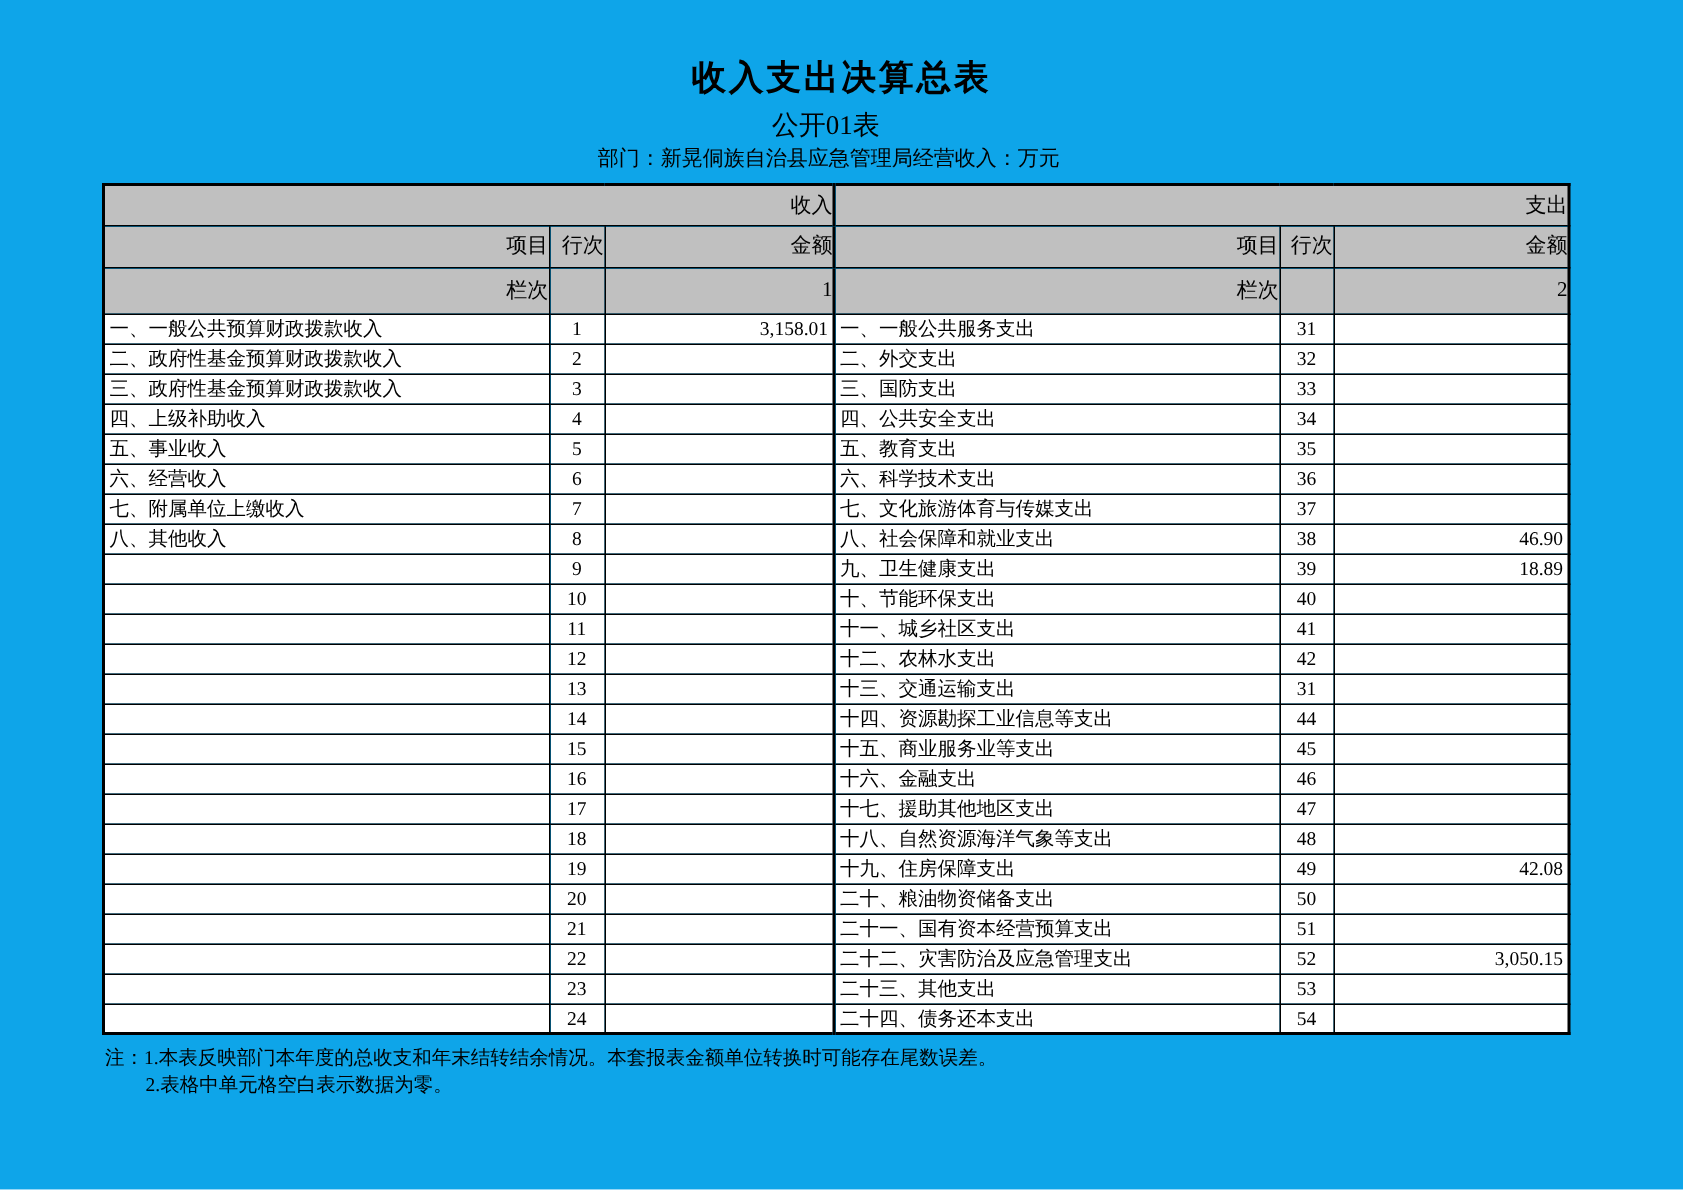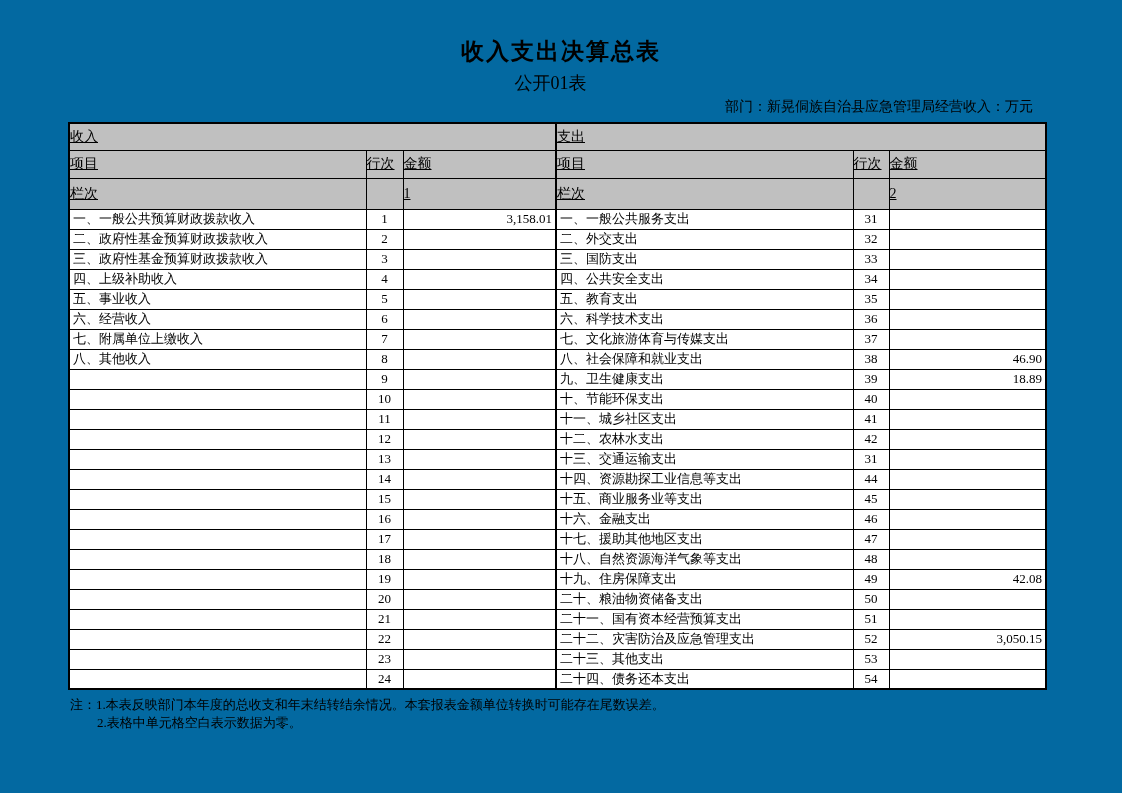--- a/index.html
+++ b/index.html
@@ -5,21 +5,21 @@
   * { margin:0; padding:0; box-sizing:border-box; }
   html,body { background:#ffffff; }
   body {
     font-family: "Liberation Serif", "DejaVu Serif", serif;
     color:#000;
   }
   .page {
     position:relative;
     width:1122px;
     height:793px;
-    background:#0369a1;
+    background:#0ea5e9;
     overflow:hidden;
   }
   .title {
     padding-top:36px;
     text-align:center;
     font-size:23px;
     font-weight:bold;
     letter-spacing:2px;
   }
   .meta-right {
@@ -27,21 +27,21 @@
     margin:8px 0 0 68px;
     text-align:center;
     padding-right:12px;
     font-size:18px;
     line-height:17px;
   }
   .meta-row {
     width:977px;
     margin:6px 0 6px 68px;
     display:flex;
-    justify-content:flex-end;
+    justify-content:center;
     font-size:14px;
     line-height:18px;
   }
   .meta-row .dept { padding-left:4px; }
   .meta-row .unit { padding-right:12px; }
   table.main {
     margin-left:68px;
     width:977px;
     table-layout:fixed;
     border-collapse:collapse;
@@ -50,22 +50,21 @@
   table.main th, table.main td {
     border:1px solid #000;
     overflow:hidden;
     white-space:nowrap;
     font-weight:normal;
   }
   thead th {
     background:#c0c0c0;
     border-width:2px;
     font-size:14px;
-    text-align:left;
-    text-decoration:underline;
+    text-align:right;
   }
   tr.h1 th { height:27px; }
   tr.h2 th { height:28px; }
   tr.h3 th { height:31px; }
   tbody td {
     height:20px;
     font-size:13px;
     background:#fff;
   }
   td.item { text-align:left; padding-left:3px; }

